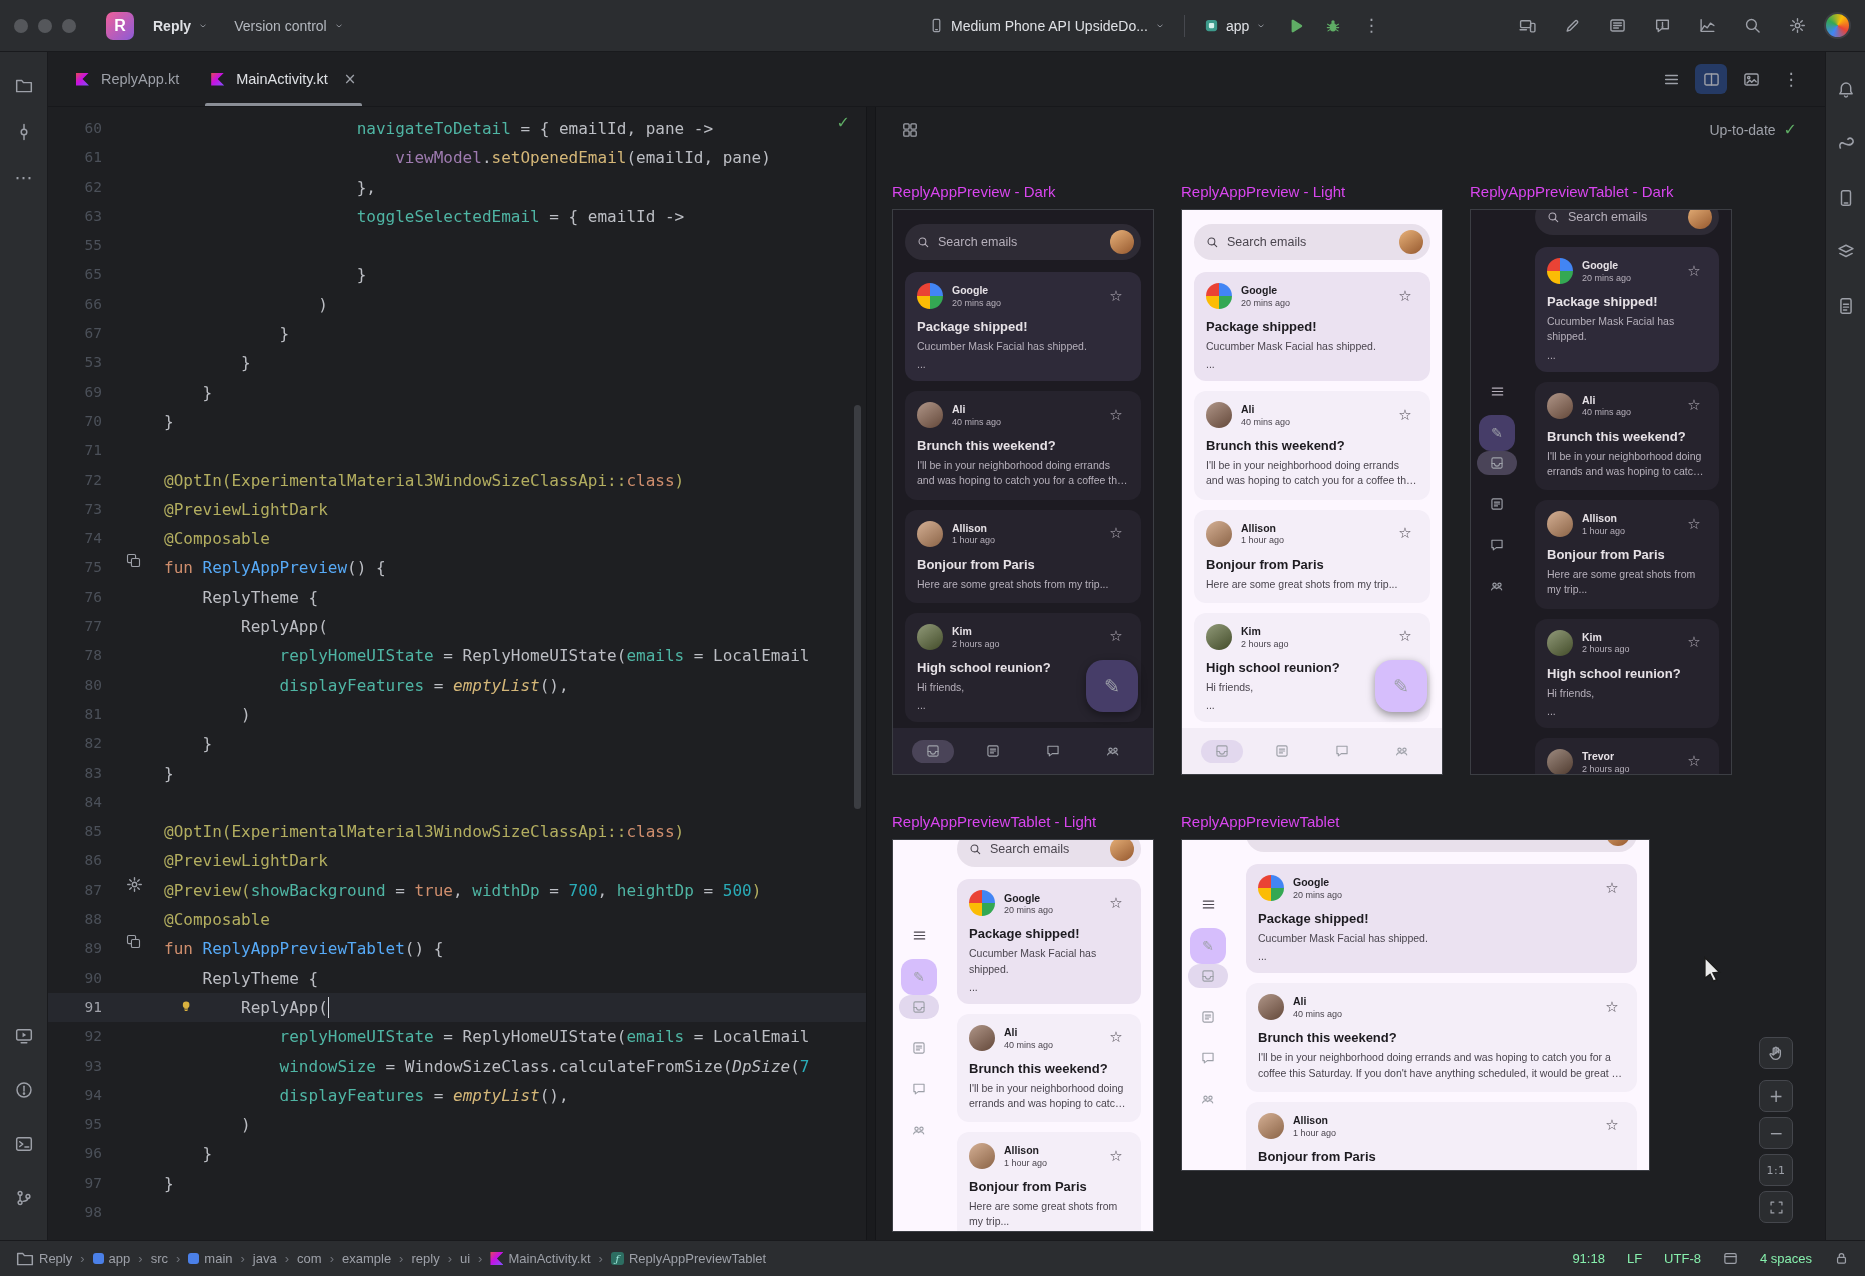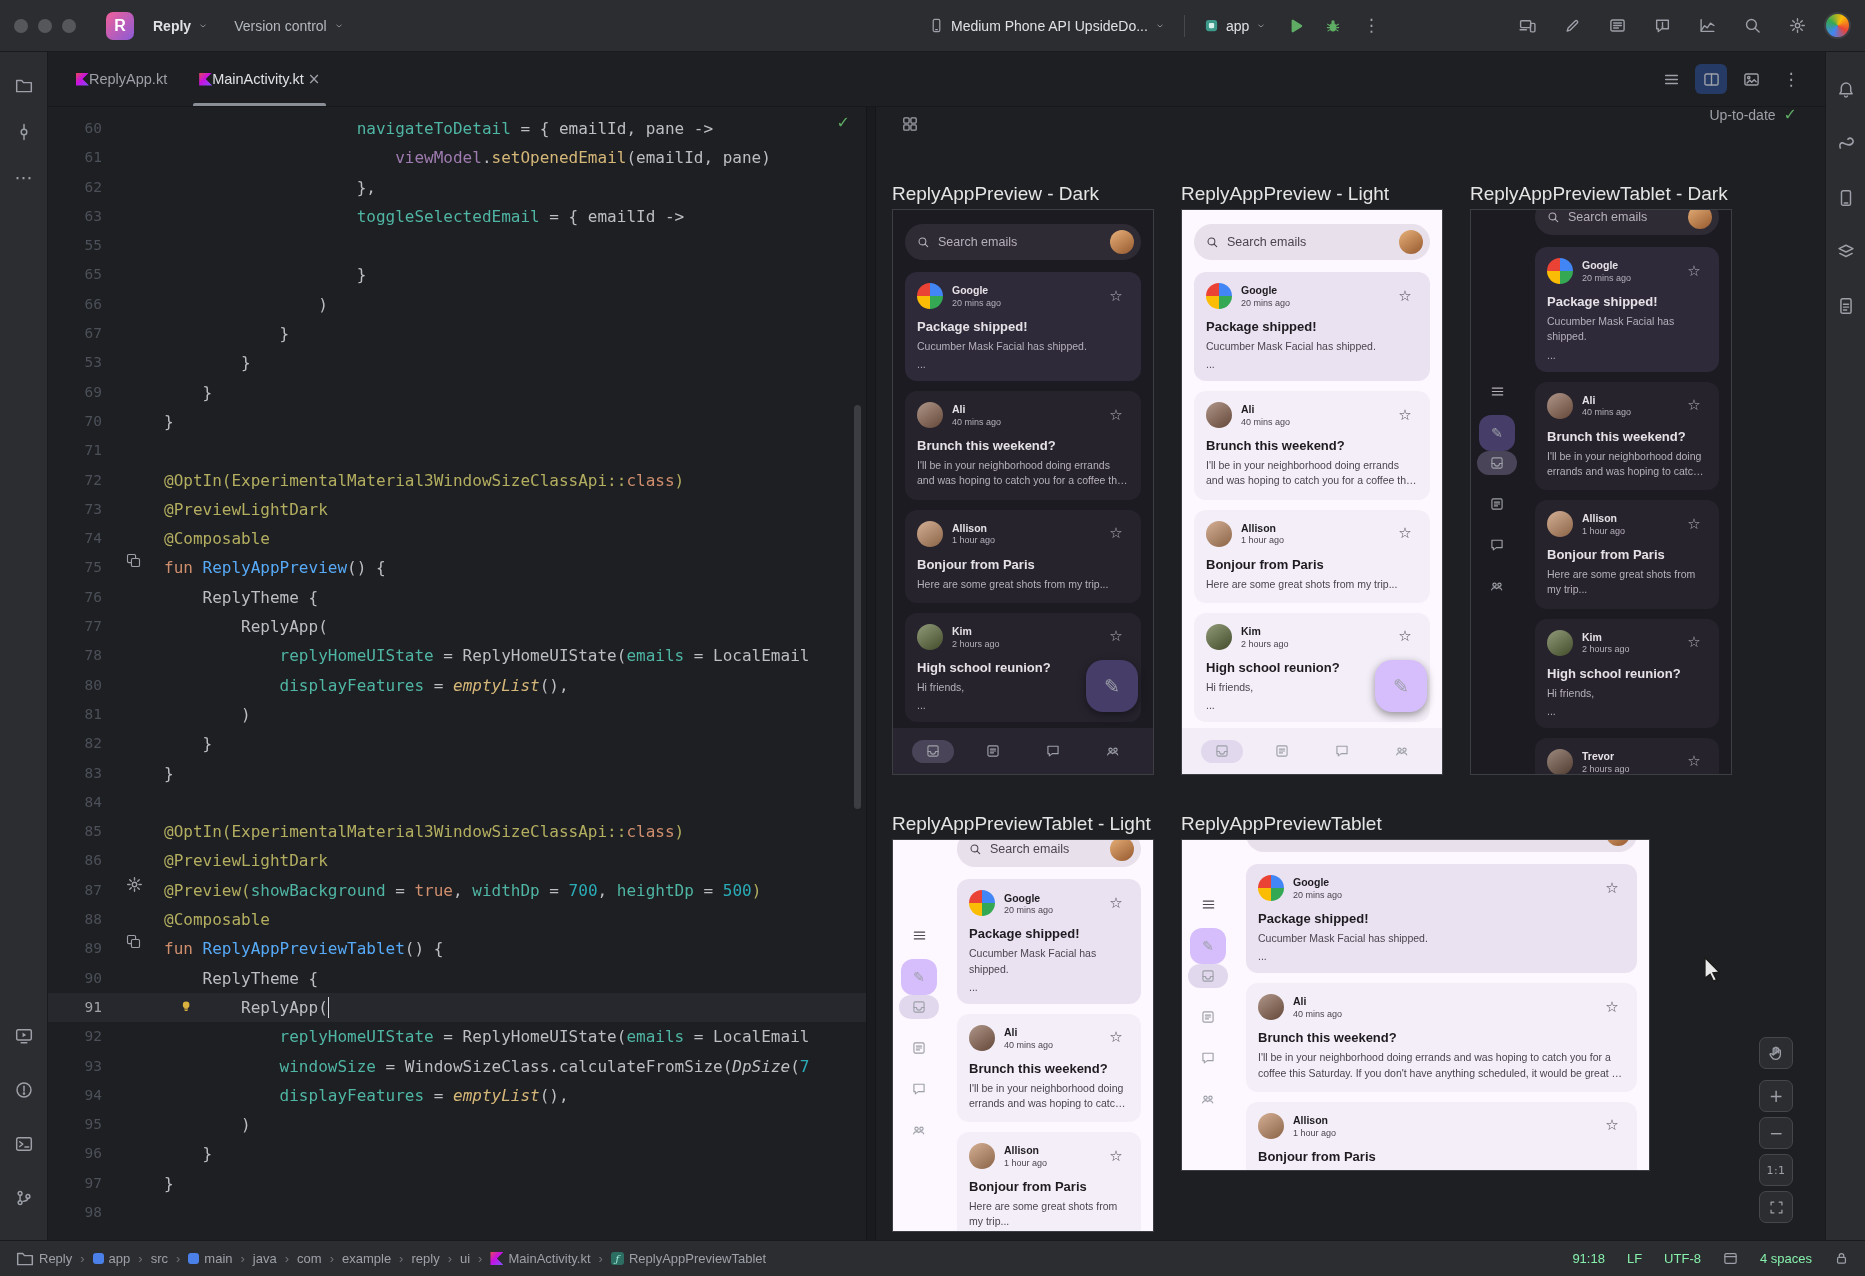--- a/index.html
+++ b/index.html
@@ -28,21 +28,21 @@
   .leftstripe{position:absolute;left:0;top:52px;width:48px;bottom:36px;background:#2b2d30;border-right:1px solid #191a1d;display:flex;flex-direction:column;align-items:center;padding:11px 0 15px}
   .rightstripe{position:absolute;right:0;top:52px;width:40px;bottom:36px;background:#2b2d30;border-left:1px solid #191a1d;display:flex;flex-direction:column;align-items:center;padding:11px 0}
   .stripebtn{width:34px;height:34px;border-radius:8px;display:flex;align-items:center;justify-content:center;color:#9da0a8;margin:6px 0}
   .rightstripe .stripebtn{margin:10px 0}
   .ls-bottom{margin-top:auto;display:flex;flex-direction:column;align-items:center}
   .ls-bottom .stripebtn{margin:10px 0}
 
   
   .tabbar{position:absolute;left:48px;top:52px;right:40px;height:55px;background:#1e1f22;border-bottom:1px solid #17181b;display:flex;align-items:stretch;z-index:2}
   .tablist{display:flex;align-items:stretch;padding-left:12px}
-  .tab{display:flex;align-items:center;gap:0;padding:0 16px;font-size:14.5px;color:#9da0a8;position:relative}
+  .tab{display:flex;align-items:center;gap:12px;padding:0 16px;font-size:14.5px;color:#9da0a8;position:relative}
   .tab.active{color:#dfe1e5}
   .tab.active:after{content:'';position:absolute;left:10px;right:10px;bottom:0;height:3px;background:#8a8e96;border-radius:2px 2px 0 0}
   .tab .x{color:#9da0a8;margin-left:4px}
   .tabbar-right{margin-left:auto;display:flex;align-items:center;gap:8px;padding-right:18px}
   .tbr2{width:32px;height:30px;border-radius:6px;display:inline-flex;align-items:center;justify-content:center;color:#9da0a8}
   .tbr2.sel{background:rgba(53,116,240,.33);color:#cfd3da}
 
   
   .editor{position:absolute;left:48px;top:107px;width:818px;bottom:36px;background:#1e1f22;overflow:hidden}
   .codewrap{position:absolute;inset:0;padding-top:7px;font-family:"DejaVu Sans Mono",monospace;font-size:16px;line-height:29.3px}
@@ -56,24 +56,24 @@
   .c-m{color:#d5b778}.c-v{color:#9e7bb0}.c-n{color:#2aacb8}
   .c-i{color:#bcbec4;font-style:italic}.c-mi{color:#d5b778;font-style:italic}
   .caret{position:absolute;top:4px;width:1.6px;height:21px;background:#d4d7dd}
   .bulbpos{position:absolute;left:132px;top:7px}
   .inspect{position:absolute;right:16px;top:8px}
   .vscroll{position:absolute;right:5px;top:298px;width:7px;height:404px;border-radius:4px;background:#45484e;opacity:.75}
 
   
   .divider{position:absolute;left:866px;top:107px;width:10px;bottom:36px;background:#1a1b1e;border-left:1px solid #141518;border-right:1px solid #141518}
   .preview{position:absolute;left:876px;top:107px;right:40px;bottom:36px;background:#1e1f22;overflow:hidden}
-  .ptoolbar{position:absolute;left:0;top:0;right:0;height:46px;display:flex;align-items:flex-start;padding:0 16px}
+  .ptoolbar{position:absolute;left:0;top:0;right:0;height:46px;display:flex;align-items:center;padding:0 16px}
   .uptodate{margin-left:auto;display:flex;gap:8px;align-items:center;font-size:14px;color:#9da0a8;padding-right:12px}
   .pcanvas{position:absolute;left:0;top:46px;right:0;bottom:0;overflow:hidden}
-  .ptitle{position:absolute;font-size:19px;color:#e5e5e5;white-space:nowrap}
+  .ptitle{position:absolute;font-size:15px;color:#d946ef;white-space:nowrap}
 
   .pcard{position:absolute;overflow:hidden;display:flex;flex-direction:column;background:var(--surf)}
   .pcard.dark{--surf:#1d1b22;--pill:#2e2b35;--item:#26232d;--isel:#2e2a39;--txt:#e6e1e6;--sub:#b6b0bb;--nav:#282531;--npill:#4a4458;--fab:#463d68;--fabic:#e5ddff;border:1px solid #3c3e44}
   .pcard.light{--surf:#fdf7ff;--pill:#e8e0eb;--item:#f4eef8;--isel:#ebe2f1;--txt:#1d1b20;--sub:#4a454e;--nav:#f3edf7;--npill:#e2d8ee;--fab:#d6befc;--fabic:#46355f;border:1px solid #3c3e44}
   .pcard.rail{flex-direction:row}
   .pcontent{flex:1;min-width:0;display:flex;flex-direction:column}
   .psearch{margin:14px 12px 6px;height:36px;border-radius:18px;background:var(--pill);display:flex;align-items:center;gap:8px;padding:0 7px 0 12px;flex:none}
   .psearch .ic{color:var(--sub)}
   .stext{font-size:12.5px;color:var(--sub);flex:1;white-space:nowrap;overflow:hidden}
   .savatar{width:24px;height:24px;border-radius:50%;background:linear-gradient(145deg,#e8b27a,#95582e);flex:none}

